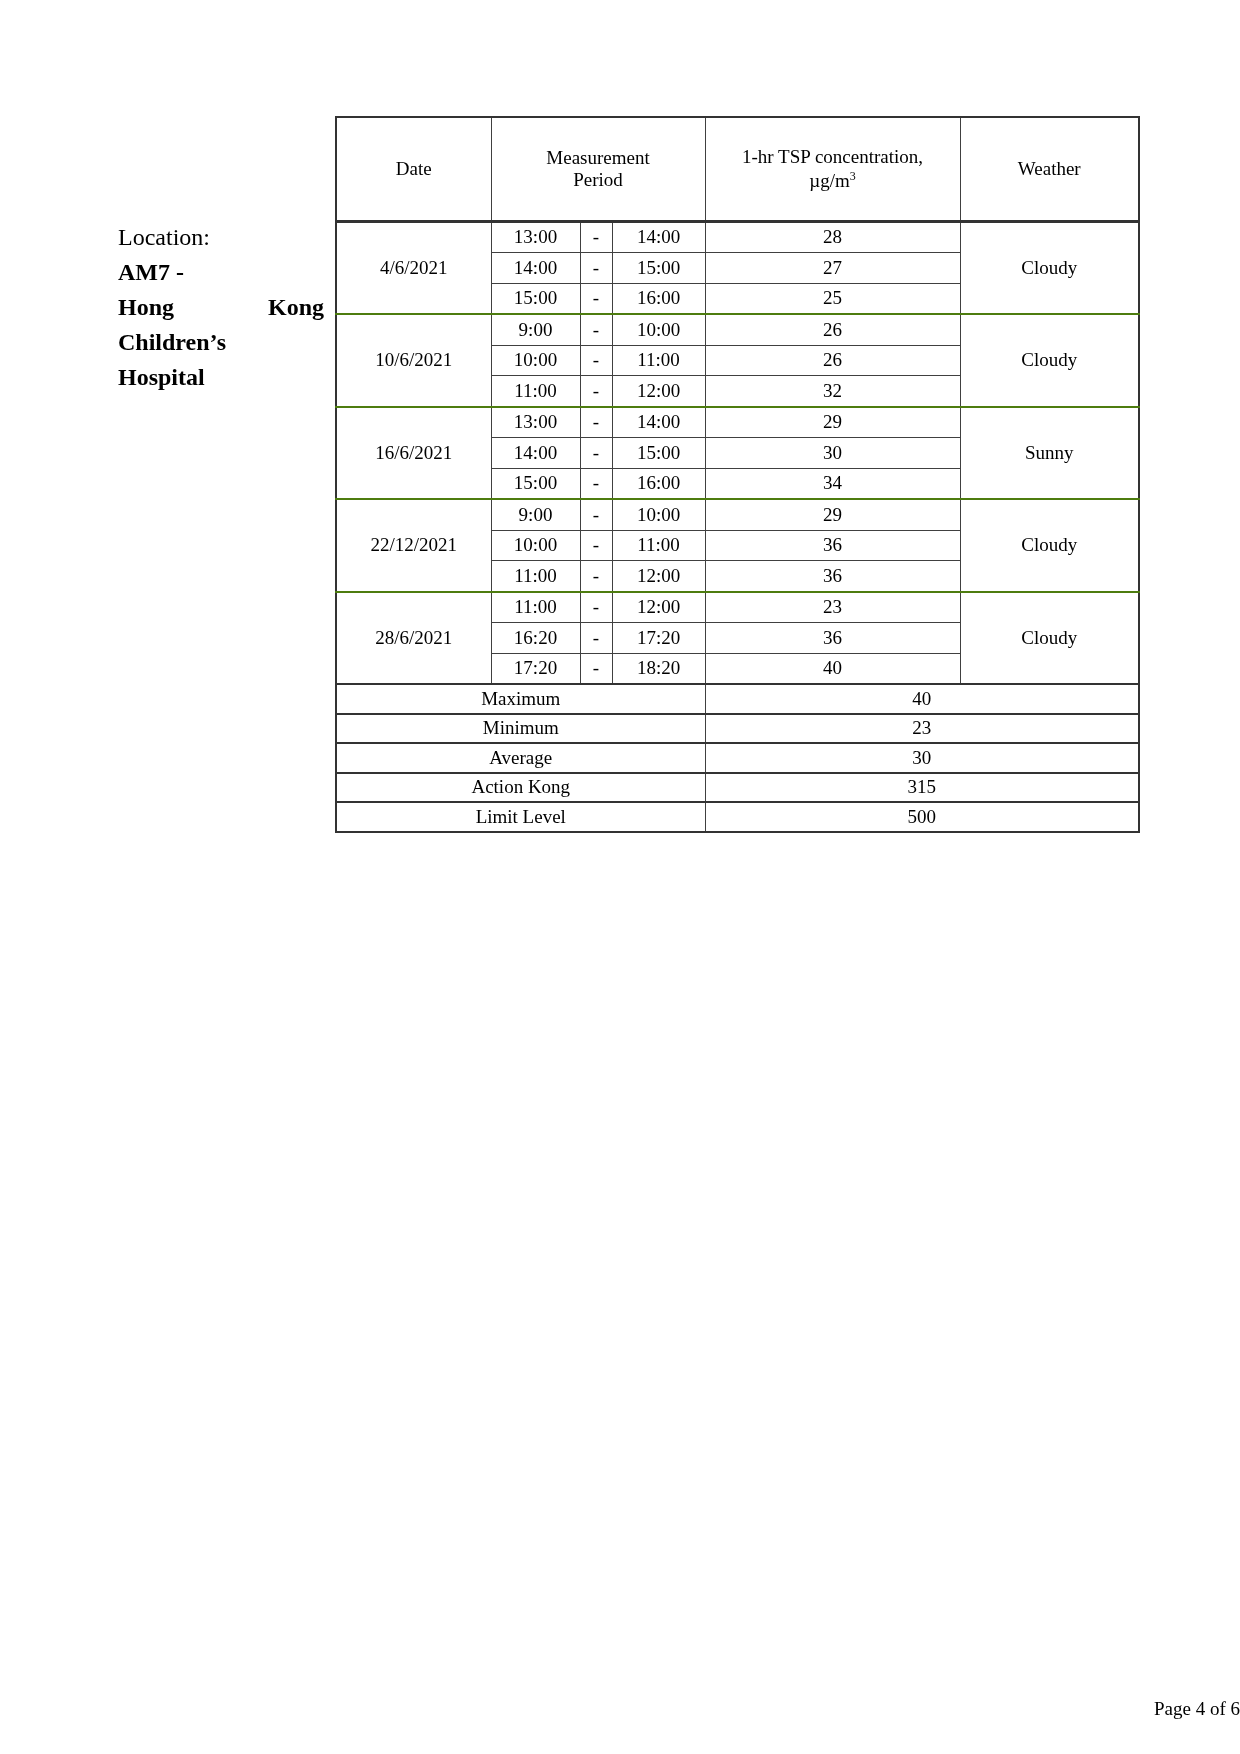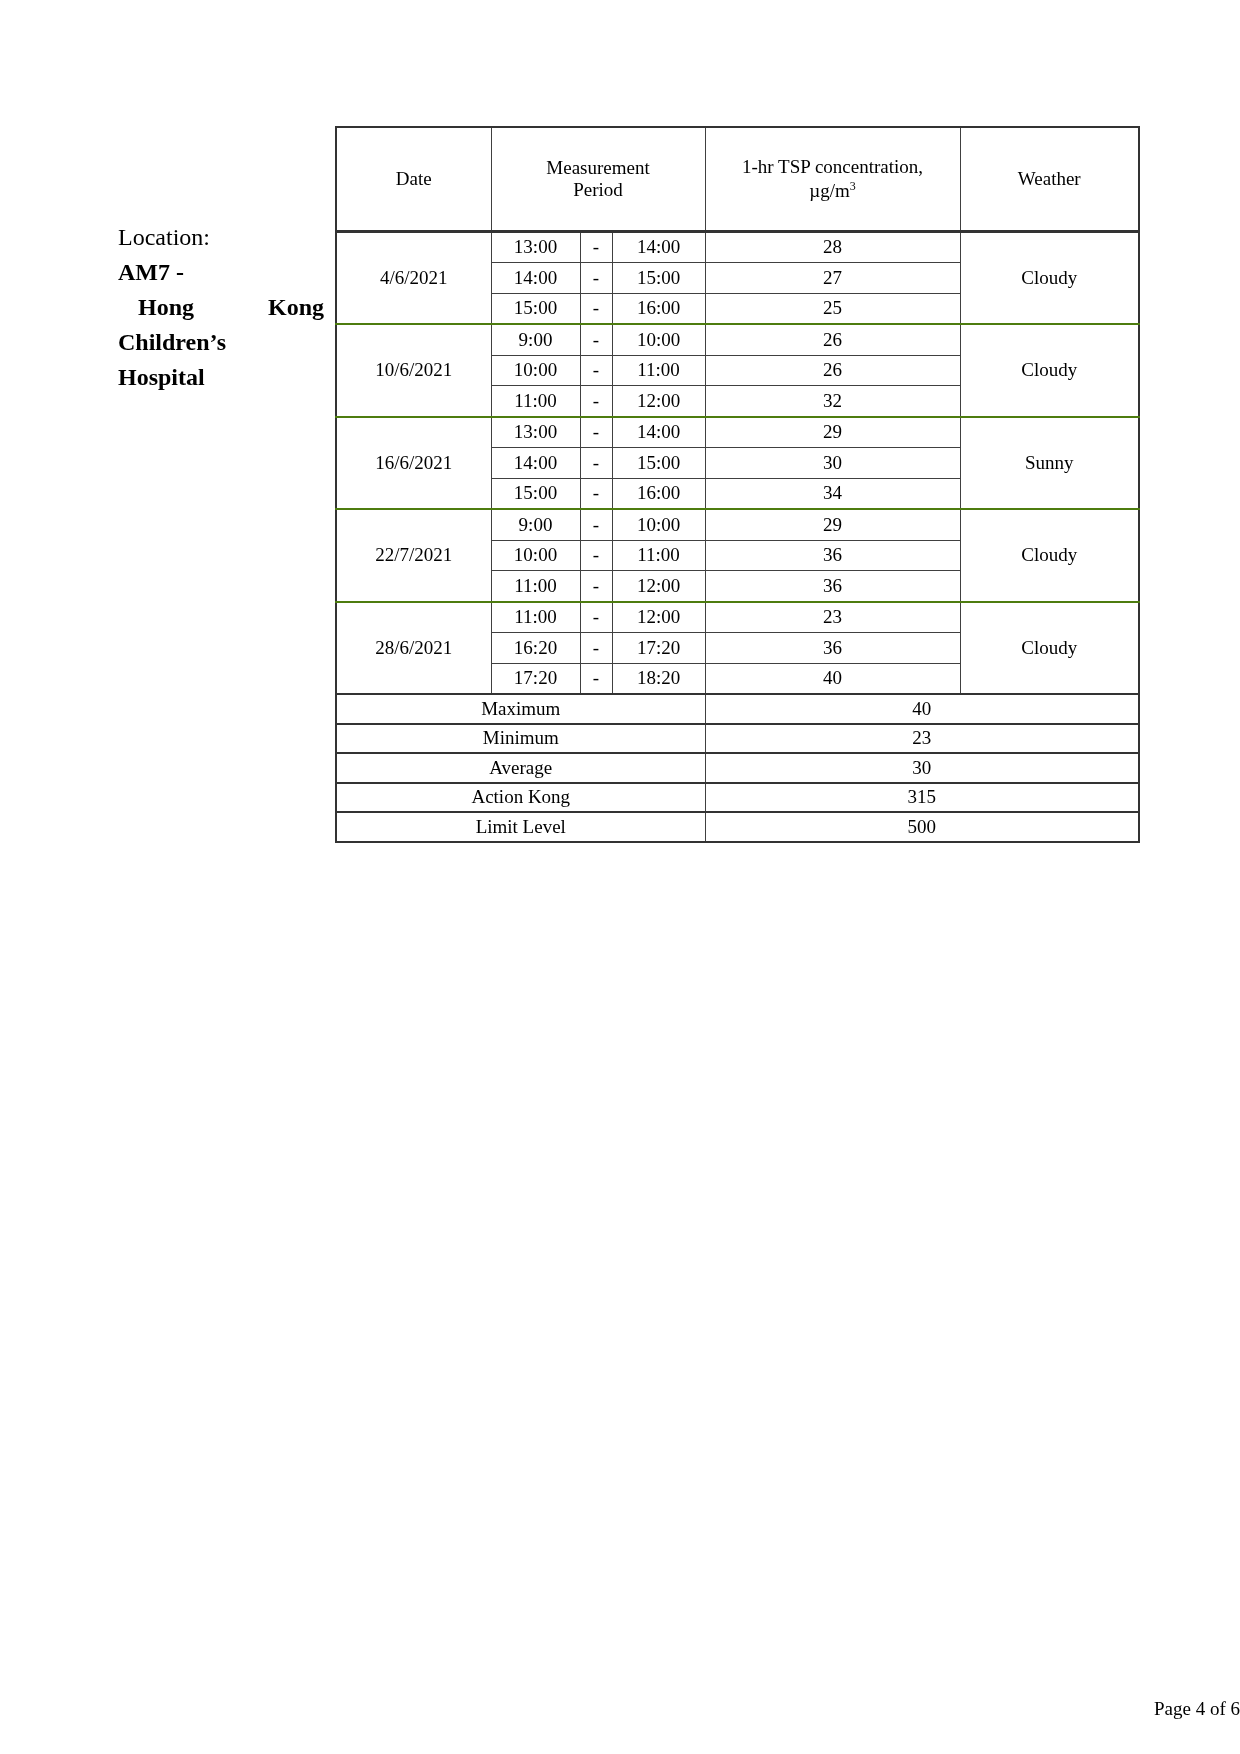--- a/index.html
+++ b/index.html
@@ -17,27 +17,27 @@
   .location-block {
     position: absolute;
     left: 118px;
     top: 220px;
     width: 206px;
     font-size: 24px;
     line-height: 35px;
   }
   .loc-line { white-space: nowrap; }
   .loc-bold { font-weight: bold; }
-  .loc-justify { display: flex; justify-content: space-between; margin-left: 20px; }
+  .loc-justify { display: flex; justify-content: space-between; }
 
   
   table.meas-table {
     position: absolute;
     left: 335px;
-    top: 126px;
+    top: 116px;
     width: 803px;
     border-collapse: collapse;
     table-layout: fixed;
     font-size: 19px;
   }
   table.meas-table th,
   table.meas-table td {
     border: 1px solid #404040;
     text-align: center;
     vertical-align: middle;
@@ -159,21 +159,21 @@
           <td>15:00</td>
           <td>30</td>
         </tr>
         <tr class="data-row">
           <td>15:00</td>
           <td>-</td>
           <td>16:00</td>
           <td>34</td>
         </tr>
         <tr class="data-row group-start">
-          <td rowspan="3">22/7/2021</td>
+          <td rowspan="3">22/12/2021</td>
           <td>9:00</td>
           <td>-</td>
           <td>10:00</td>
           <td>29</td>
           <td rowspan="3">Cloudy</td>
         </tr>
         <tr class="data-row">
           <td>10:00</td>
           <td>-</td>
           <td>11:00</td>

